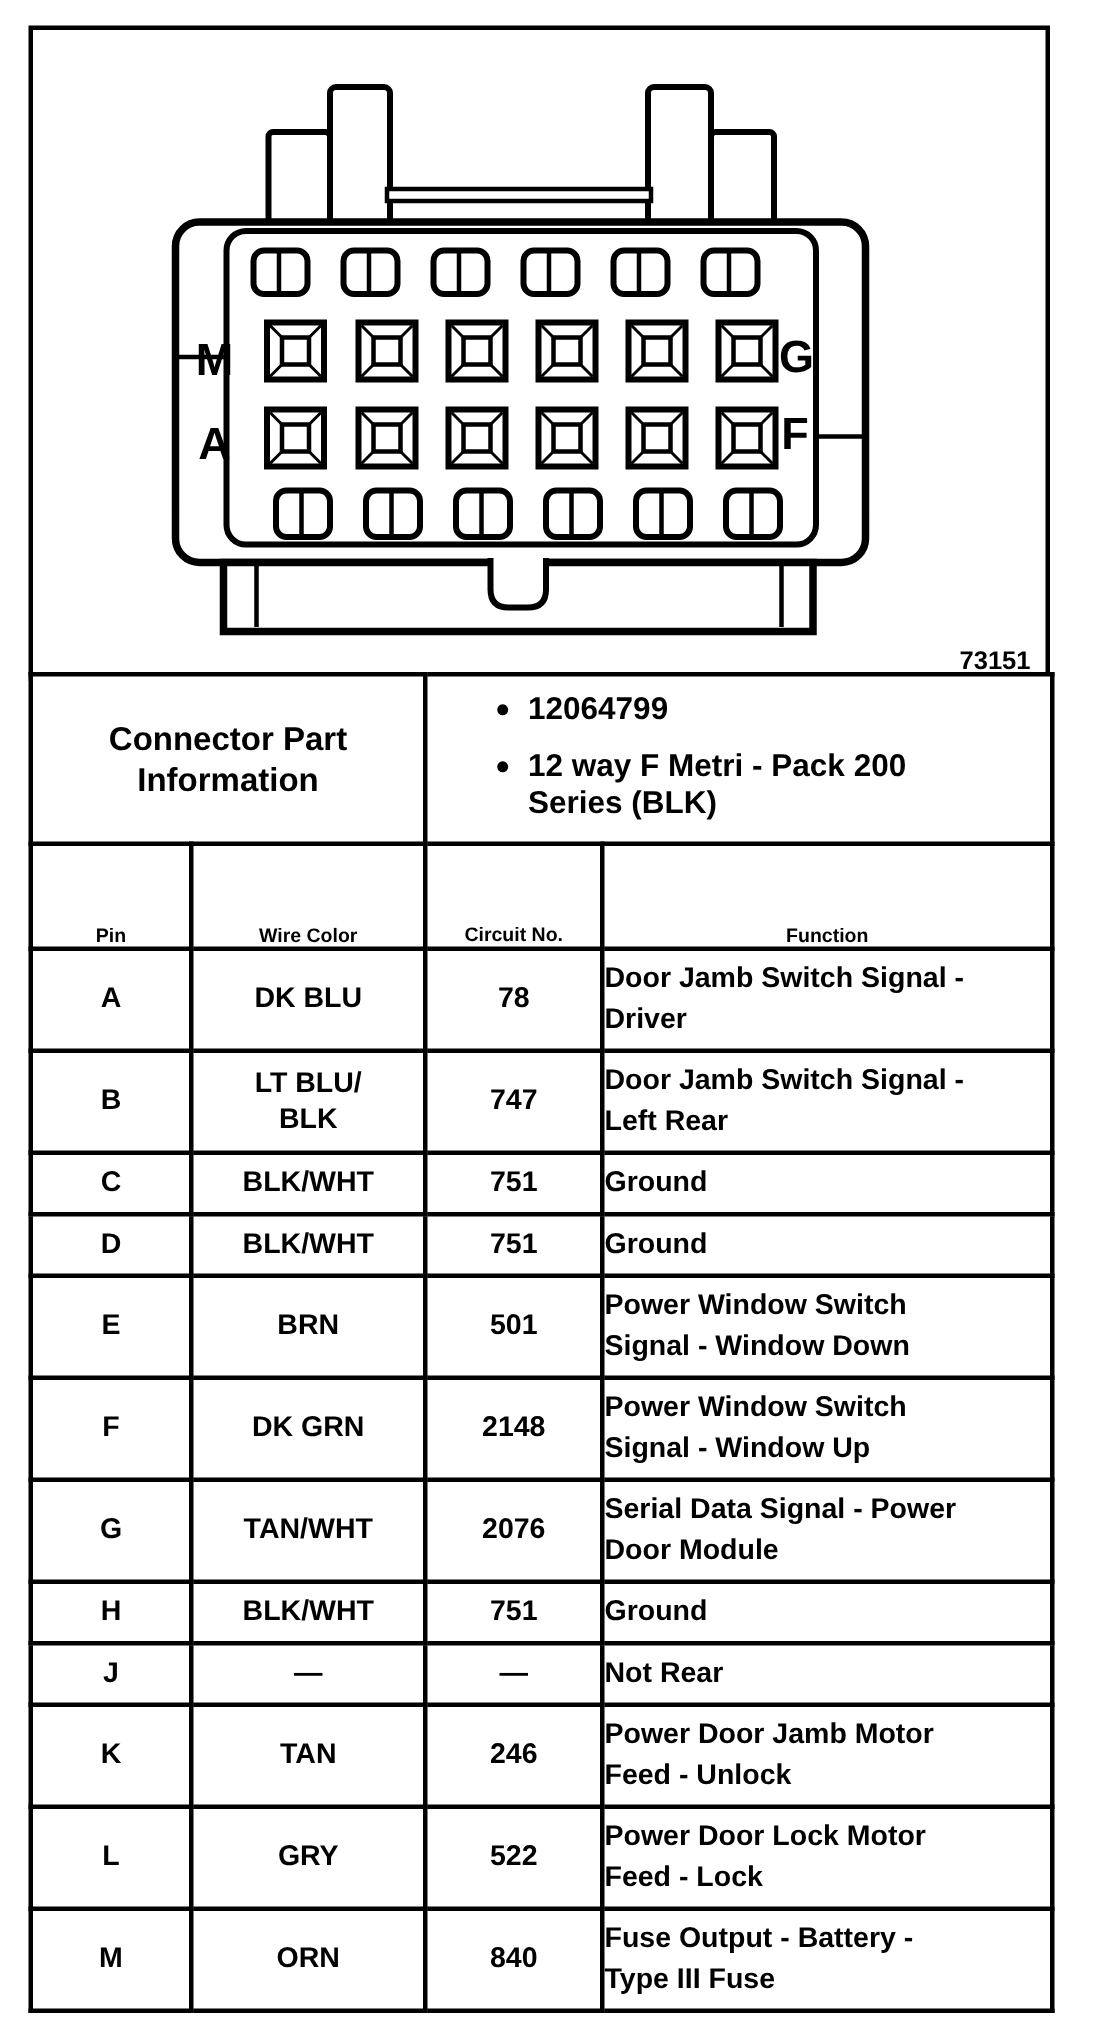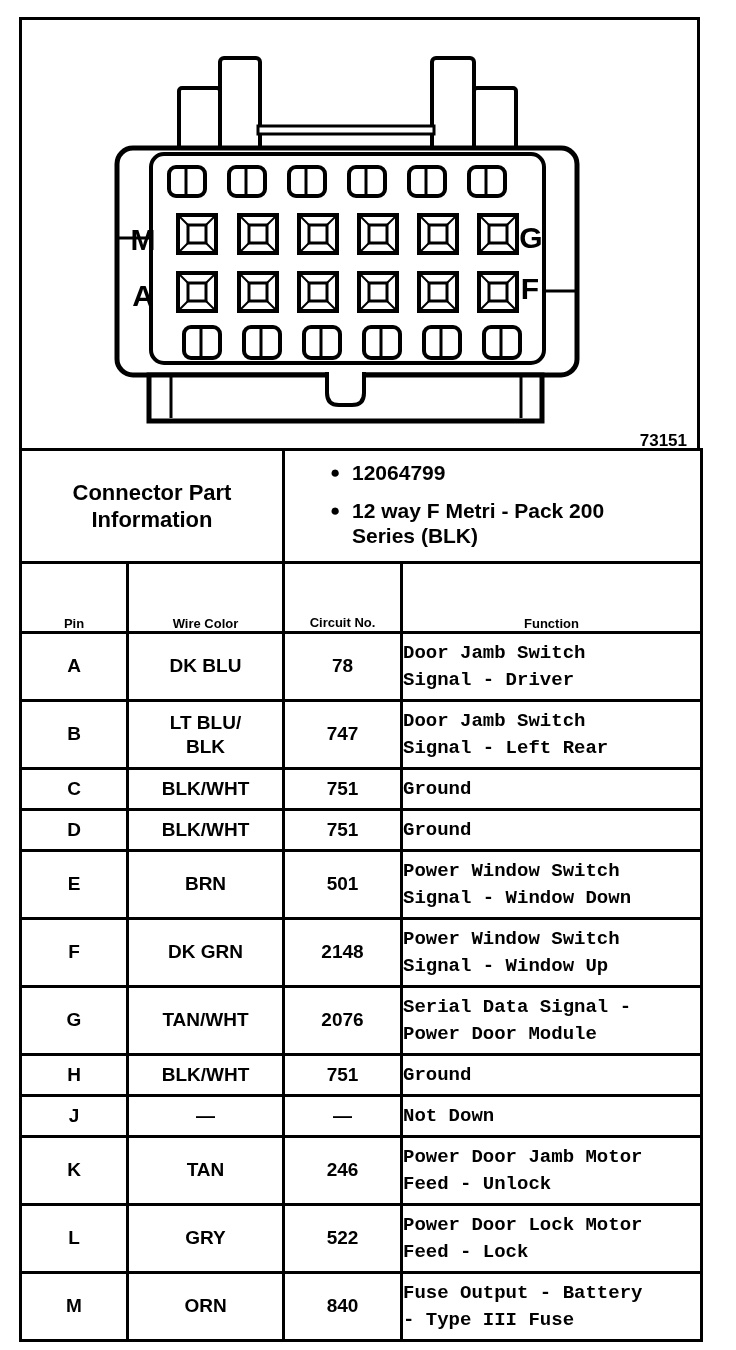--- a/index.html
+++ b/index.html
@@ -30,21 +30,21 @@
   td.info-bullets ul{list-style:none;margin:10px 0 0 0;padding:0 0 0 45px;}
   td.info-bullets li{display:flex;align-items:flex-start;margin-bottom:13px;
                      font-size:21px;line-height:1.18;}
   td.info-bullets .bullet{flex:0 0 auto;width:22px;font-size:17px;line-height:1.4;}
   td.info-bullets .b-text{display:inline-block;max-width:255px;}
 
   th{font-size:13px;vertical-align:bottom;text-align:center;padding-bottom:12px;}
   th .circ-head{display:inline-block;max-width:75px;line-height:1.15;}
 
   td.c-pin,td.c-wire,td.c-circ{text-align:center;vertical-align:middle;font-size:19px;line-height:1.2;}
-  td.c-func{text-align:left;vertical-align:middle;font-size:19px;padding-left:9px;line-height:1.4;font-family:Liberation Mono, monospace;}
+  td.c-func{text-align:left;vertical-align:middle;font-size:19px;padding-left:9px;line-height:1.4;}
   td.c-func .func-text{display:inline-block;max-width:252px;}
   .wrap-narrow{display:inline-block;max-width:80px;line-height:1.25;}
 </style>
 </head>
 <body>
 
 <div class="page">
 
   <div class="diagram-box">
     <svg class="diagram-svg" viewBox="23 17 675 431" width="675" height="431">
@@ -209,21 +209,21 @@
     <tr class="r-short">
       <td class="c-pin">H</td>
       <td class="c-wire">BLK/WHT</td>
       <td class="c-circ">751</td>
       <td class="c-func"><span class="func-text">Ground</span></td>
     </tr>
     <tr class="r-short">
       <td class="c-pin">J</td>
       <td class="c-wire">—</td>
       <td class="c-circ">—</td>
-      <td class="c-func"><span class="func-text">Not Down</span></td>
+      <td class="c-func"><span class="func-text">Not Rear</span></td>
     </tr>
     <tr class="r-tall">
       <td class="c-pin">K</td>
       <td class="c-wire">TAN</td>
       <td class="c-circ">246</td>
       <td class="c-func"><span class="func-text">Power Door Jamb Motor Feed - Unlock</span></td>
     </tr>
     <tr class="r-tall">
       <td class="c-pin">L</td>
       <td class="c-wire">GRY</td>

